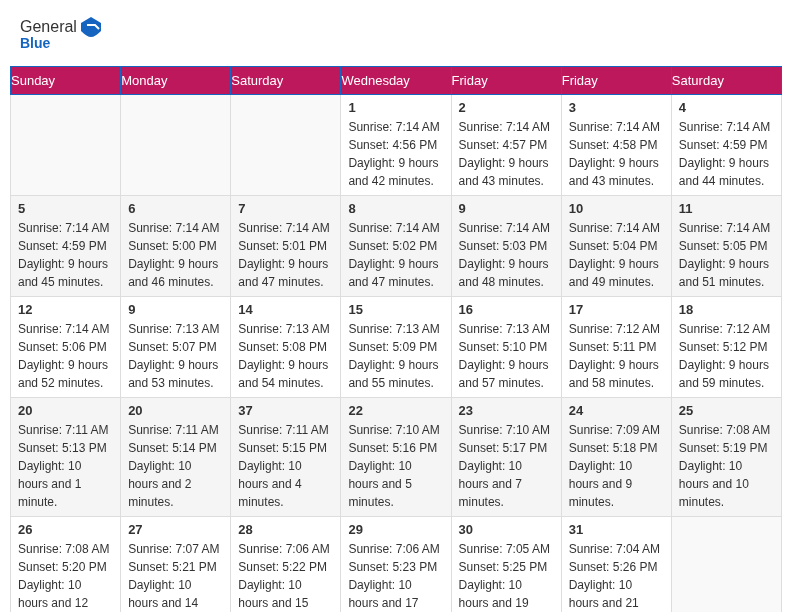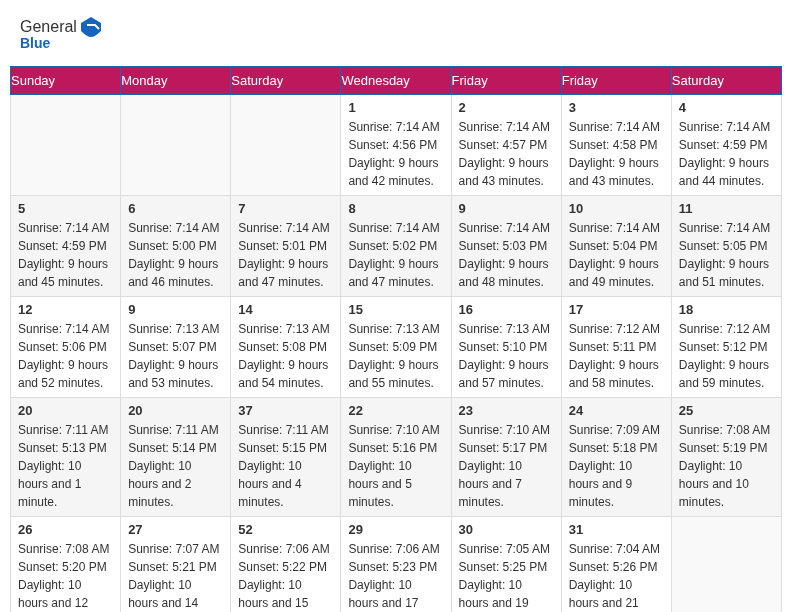--- a/index.html
+++ b/index.html
@@ -227,21 +227,21 @@
       <tr>
         <td>
           <span class="day-number">26</span>
           <div class="day-info">Sunrise: 7:08 AM<br>Sunset: 5:20 PM<br>Daylight: 10 hours and 12 minutes.</div>
         </td>
         <td>
           <span class="day-number">27</span>
           <div class="day-info">Sunrise: 7:07 AM<br>Sunset: 5:21 PM<br>Daylight: 10 hours and 14 minutes.</div>
         </td>
         <td>
-          <span class="day-number">52</span>
+          <span class="day-number">28</span>
           <div class="day-info">Sunrise: 7:06 AM<br>Sunset: 5:22 PM<br>Daylight: 10 hours and 15 minutes.</div>
         </td>
         <td>
           <span class="day-number">29</span>
           <div class="day-info">Sunrise: 7:06 AM<br>Sunset: 5:23 PM<br>Daylight: 10 hours and 17 minutes.</div>
         </td>
         <td>
           <span class="day-number">30</span>
           <div class="day-info">Sunrise: 7:05 AM<br>Sunset: 5:25 PM<br>Daylight: 10 hours and 19 minutes.</div>
         </td>

